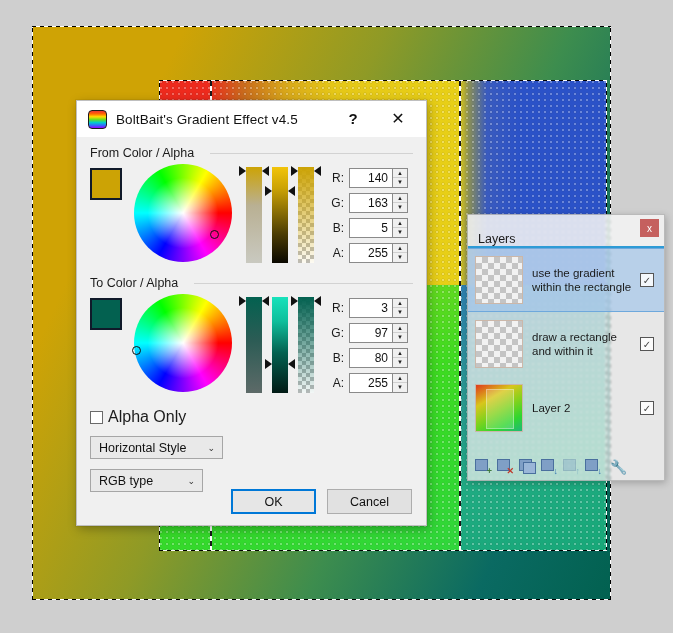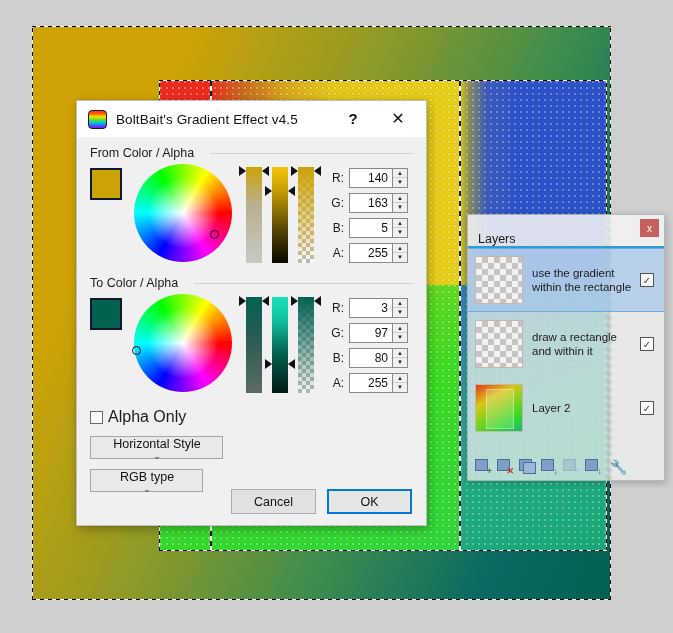--- a/index.html
+++ b/index.html
@@ -151,21 +151,21 @@
   .spin div{flex:1;display:flex;align-items:center;justify-content:center;font-size:6px;color:#222;line-height:1;}
   .spin div:first-child{border-bottom:1px solid #d0d0d0;}
 
   #alpha-only-row{display:flex;align-items:center;margin-top:10px;}
   .cbox{width:13px;height:13px;border:1px solid #6a6a6a;background:#fff;box-sizing:border-box;margin-right:5px;}
   #alpha-only-label{font-size:16px;color:#1b1b1b;}
 
   .combo{
     height:23px;border:1px solid #a6a6a6;background:#e9e9e9;
     display:flex;align-items:center;justify-content:space-between;
-    padding:0 7px 0 8px;font-size:12.5px;color:#111;box-sizing:border-box;margin-top:10px;flex-direction:column;
+    padding:0 7px 0 8px;font-size:12.5px;color:#111;box-sizing:border-box;margin-top:10px;
   }
   #style-combo{width:133px;}
   #type-combo{width:113px;}
   .chev{font-size:9px;color:#333;}
 
   #dlg-buttons{position:absolute;left:0;right:0;bottom:11px;display:flex;justify-content:flex-end;gap:11px;padding-right:14px;}
   .dbtn{
     width:85px;height:25px;font-size:12.5px;color:#111;background:#e1e1e1;border:1px solid #adadad;
     display:flex;align-items:center;justify-content:center;box-sizing:border-box;
   }
@@ -397,22 +397,22 @@
       <span class="chev">⌄</span>
     </div>
 
     <div class="combo" id="type-combo">
       <span>RGB type</span>
       <span class="chev">⌄</span>
     </div>
   </div>
 
   <div id="dlg-buttons">
+    <div class="dbtn" id="ok-button">OK</div>
     <div class="dbtn" id="cancel-button">Cancel</div>
-    <div class="dbtn" id="ok-button">OK</div>
   </div>
 </div>
 
 <div id="layers-panel">
   <div id="layers-titlebar">
     <span id="layers-title">Layers</span>
     <span id="layers-close">x</span>
   </div>
   <div id="layers-accent" style="background: rgb(46, 155, 214);"></div>
 

